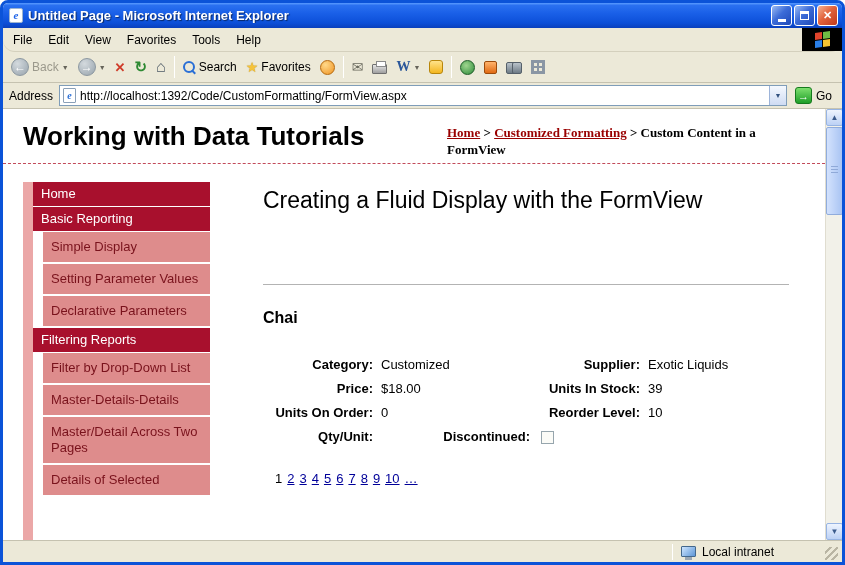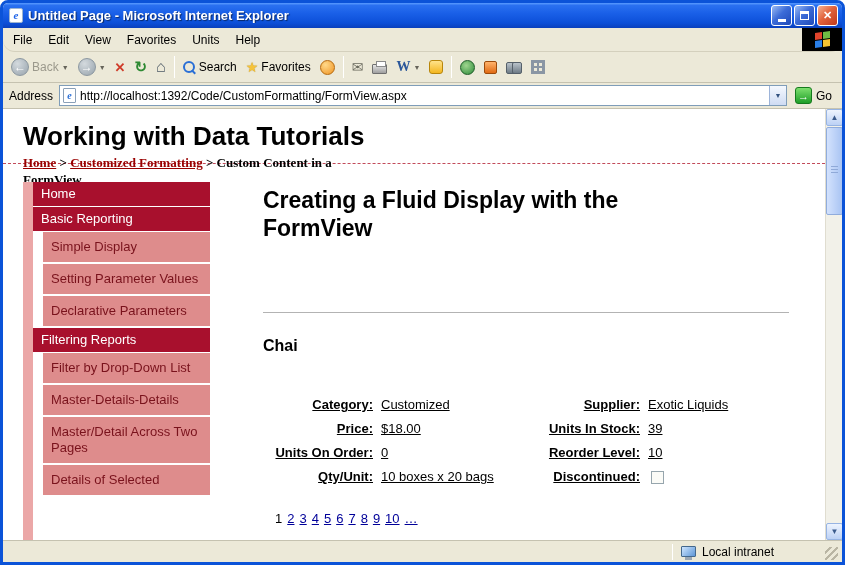--- a/index.html
+++ b/index.html
@@ -97,43 +97,43 @@
     display: flex; align-items: center; justify-content: center; font-size: 7px; color: #33527f; }
   .go-btn { display: flex; align-items: center; gap: 4px; padding: 1px 6px 1px 2px; }
   .go-icon { width: 17px; height: 17px; border-radius: 3px; color: #fff; font-size: 11px; font-weight: bold;
     background: linear-gradient(#7ddf6e,#1e9e28); border: 1px solid #157a1d;
     display: flex; align-items: center; justify-content: center; }
 
   
   .content { flex: 1; background: #fff; position: relative; padding-right: 17px; overflow: hidden; }
 
   .page-header { display: flex; justify-content: space-between; padding: 12px 20px 9px 20px;
-    border-bottom: 1px dashed #c24a5a; height: 55px; flex-direction: column; }
+    border-bottom: 1px dashed #c24a5a; height: 55px; }
   .page-title { font-size: 26px; line-height: 30px; font-weight: bold; color: #000; white-space: nowrap; }
   .breadcrumb { width: 358px; font-size: 13px; font-weight: bold; line-height: 17px; padding-top: 3px; flex: none; font-family: Liberation Serif, serif; }
   .breadcrumb a { color: #990000; text-decoration: underline; cursor: pointer; }
   .crumb-sep { color: #000; }
   .crumb-current { color: #000; }
 
   .page-body { display: flex; align-items: flex-start; height: calc(100% - 55px);
     padding-left: 20px; overflow: hidden; }
 
   .sidebar { width: 187px; flex: none; margin-top: 18px; position: relative;
     height: calc(100% - 18px); overflow: hidden; }
   .sidebar::before { content: ""; position: absolute; left: 0; top: 0; bottom: 0; width: 10px; background: #eba7a7; }
   .side-item { font-size: 13px; line-height: 16px; cursor: pointer; }
   .side-section { margin-left: 10px; background: #a8102d; color: #fff; padding: 4px 8px; margin-bottom: 1px; }
   .side-sub { margin-left: 20px; background: #de8c8c; color: #79121c; padding: 7px 8px; margin-bottom: 2px; }
 
   .main { flex: 1; margin-left: 53px; margin-right: 36px; margin-top: 22px; }
-  .main-title { font-size: 23px; line-height: 28px; font-weight: bold; max-width: 470px; color: #000; }
+  .main-title { font-size: 23px; line-height: 28px; font-weight: normal; max-width: 470px; color: #000; }
   .rule { border: 0; border-top: 1px solid #b3b3b3; margin-top: 70px; }
   .product-name { font-size: 16px; font-weight: bold; margin-top: 24px; color: #000; }
   .fields { display: grid; grid-template-columns: 115px 157px 110px auto;
-    margin-top: 42px; row-gap: 9px; font-size: 13px; align-items: center; text-decoration: underline; }
+    margin-top: 30px; row-gap: 9px; font-size: 13px; align-items: center; }
   .f-label { font-weight: bold; text-align: right; padding-right: 5px; white-space: nowrap; }
   .f-value { padding-left: 3px; white-space: nowrap; }
   .checkbox { display: inline-block; width: 13px; height: 13px; background: #fbfbf7;
     border: 1px solid #96a5ad; vertical-align: middle; margin-left: 3px; }
   .pager { margin-top: 27px; margin-left: 12px; font-size: 13px; }
   .pager a { color: #000099; text-decoration: underline; margin-right: 5px; cursor: pointer; }
   .pager .current { color: #000; margin-right: 5px; }
 
   
   .scrollbar { position: absolute; top: 0; right: 0; bottom: 0; width: 17px; background: #f2f1e9;
@@ -177,21 +177,21 @@
         </span>
       <span class="win-btn close">✕</span>
     </span>
   </div>
 
   <div class="menubar">
     <span class="menu-item">File</span>
     <span class="menu-item">Edit</span>
     <span class="menu-item">View</span>
     <span class="menu-item">Favorites</span>
-    <span class="menu-item">Units</span>
+    <span class="menu-item">Tools</span>
     <span class="menu-item">Help</span>
     <span class="throbber">
       <span class="winflag">
           <span></span>
           <span></span>
           <span></span>
           <span></span>
         </span>
     </span>
   </div>
@@ -312,21 +312,20 @@
           <span class="f-value">$18.00</span>
           <span class="f-label">Units In Stock:</span>
           <span class="f-value">39</span>
 
           <span class="f-label">Units On Order:</span>
           <span class="f-value">0</span>
           <span class="f-label">Reorder Level:</span>
           <span class="f-value">10</span>
 
           <span class="f-label">Qty/Unit:</span>
-          <span class="f-value">10 boxes x 20 bags</span>
           <span class="f-label">Discontinued:</span>
           <span class="f-value"><span class="checkbox"></span></span>
         </div>
 
         <div class="pager">
           <span class="current">1</span><a>2</a><a>3</a><a>4</a><a>5</a><a>6</a><a>7</a><a>8</a><a>9</a><a>10</a><a>…</a>
         </div>
       </div>
     </div>
 

